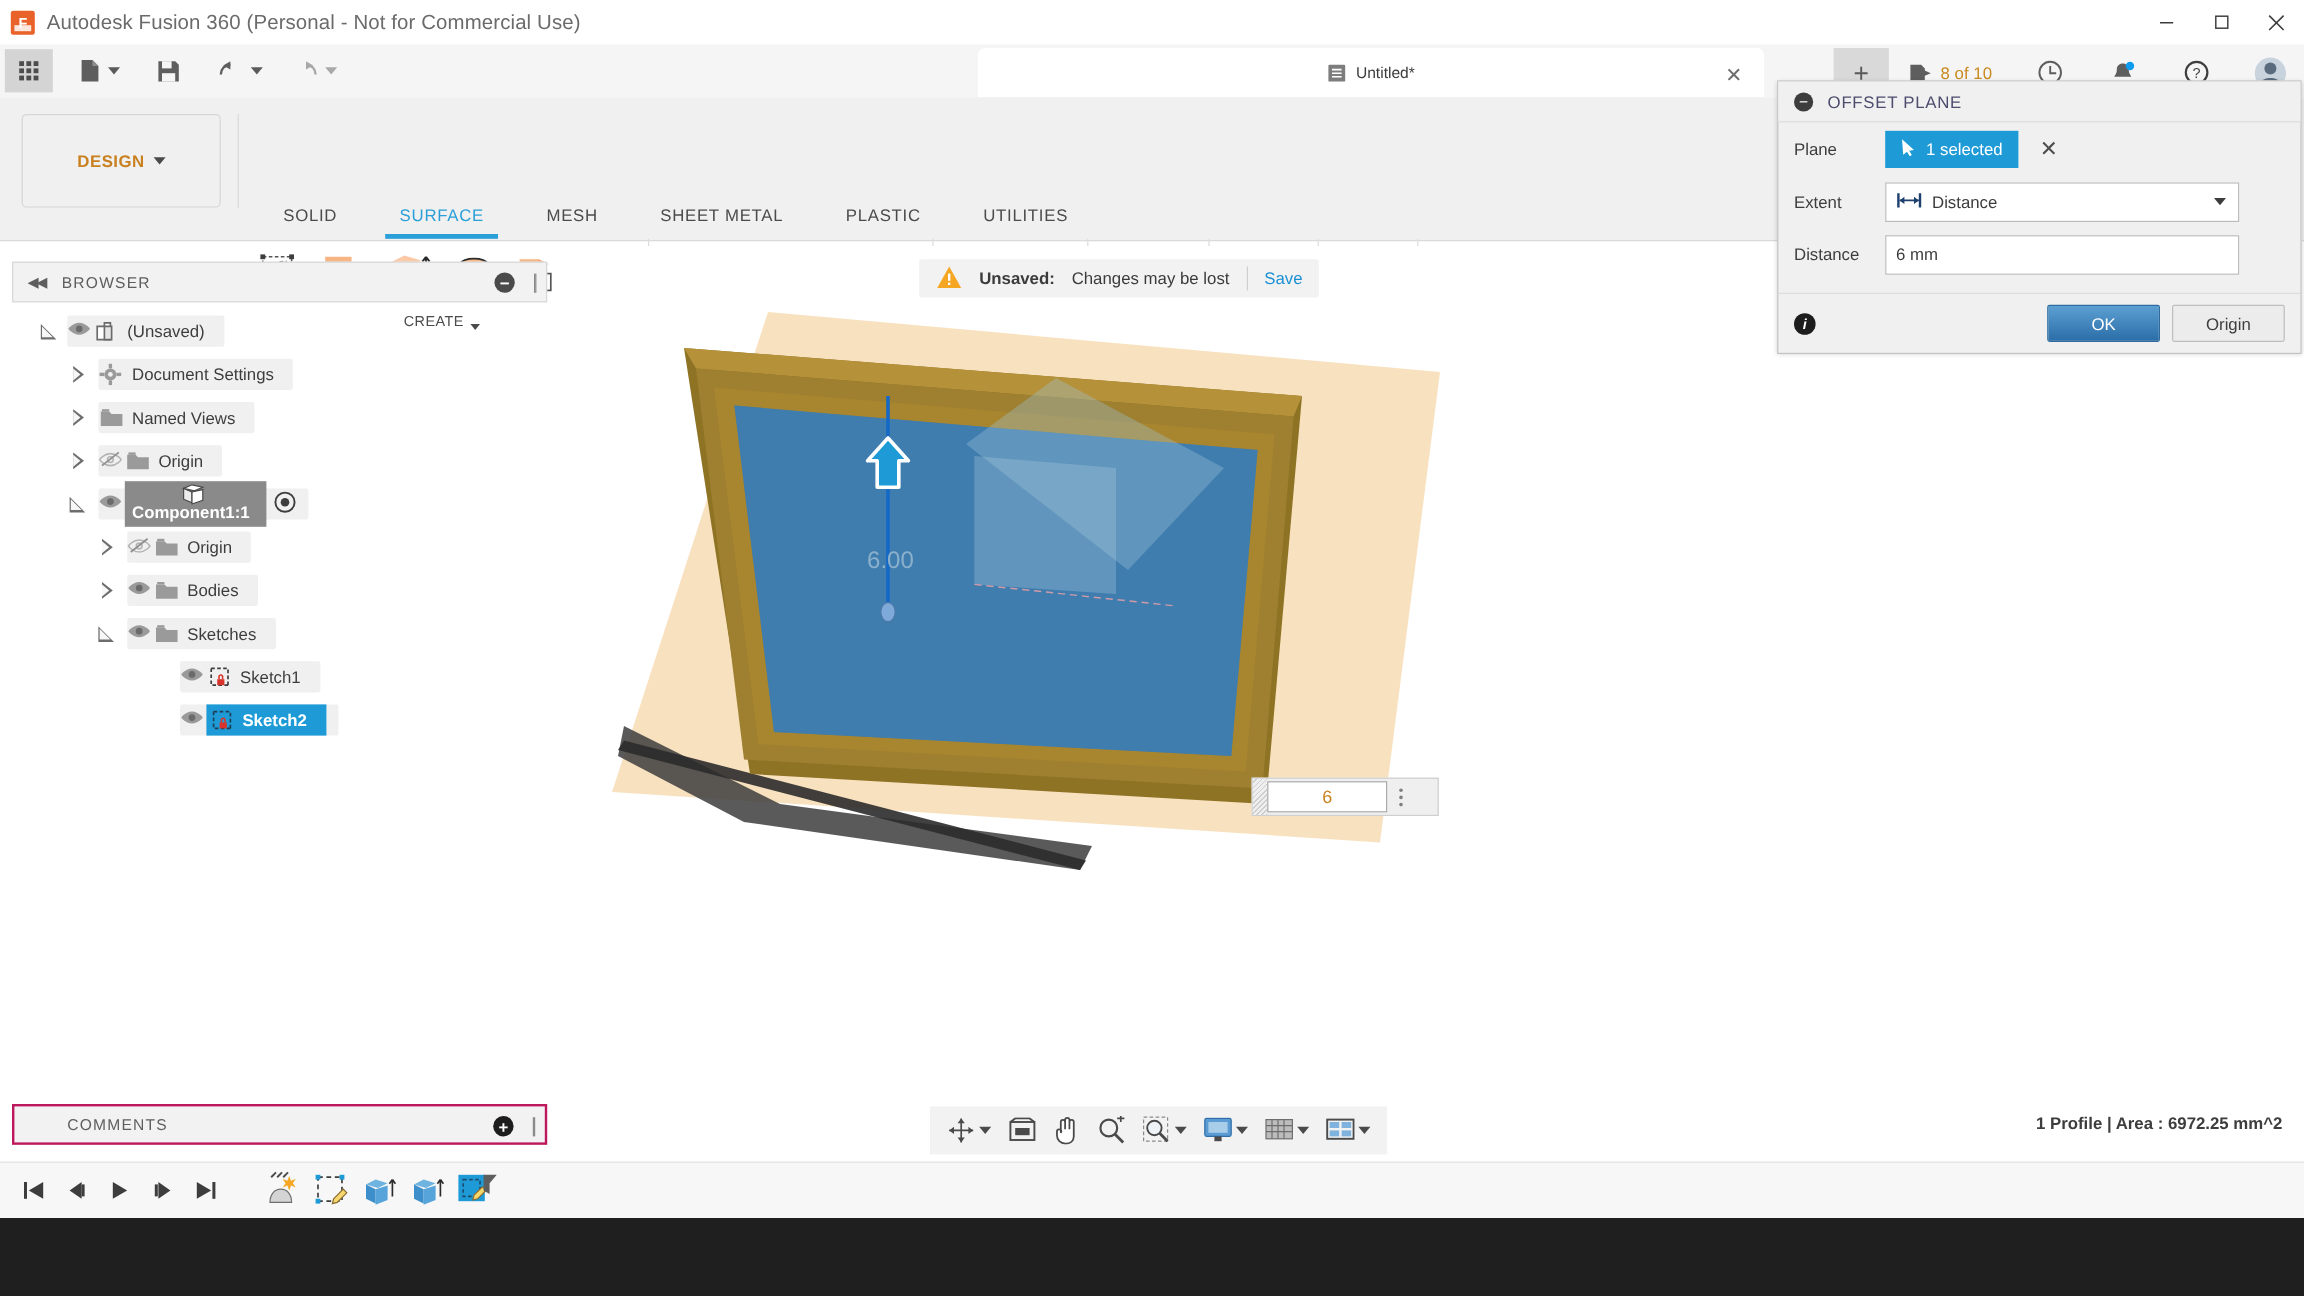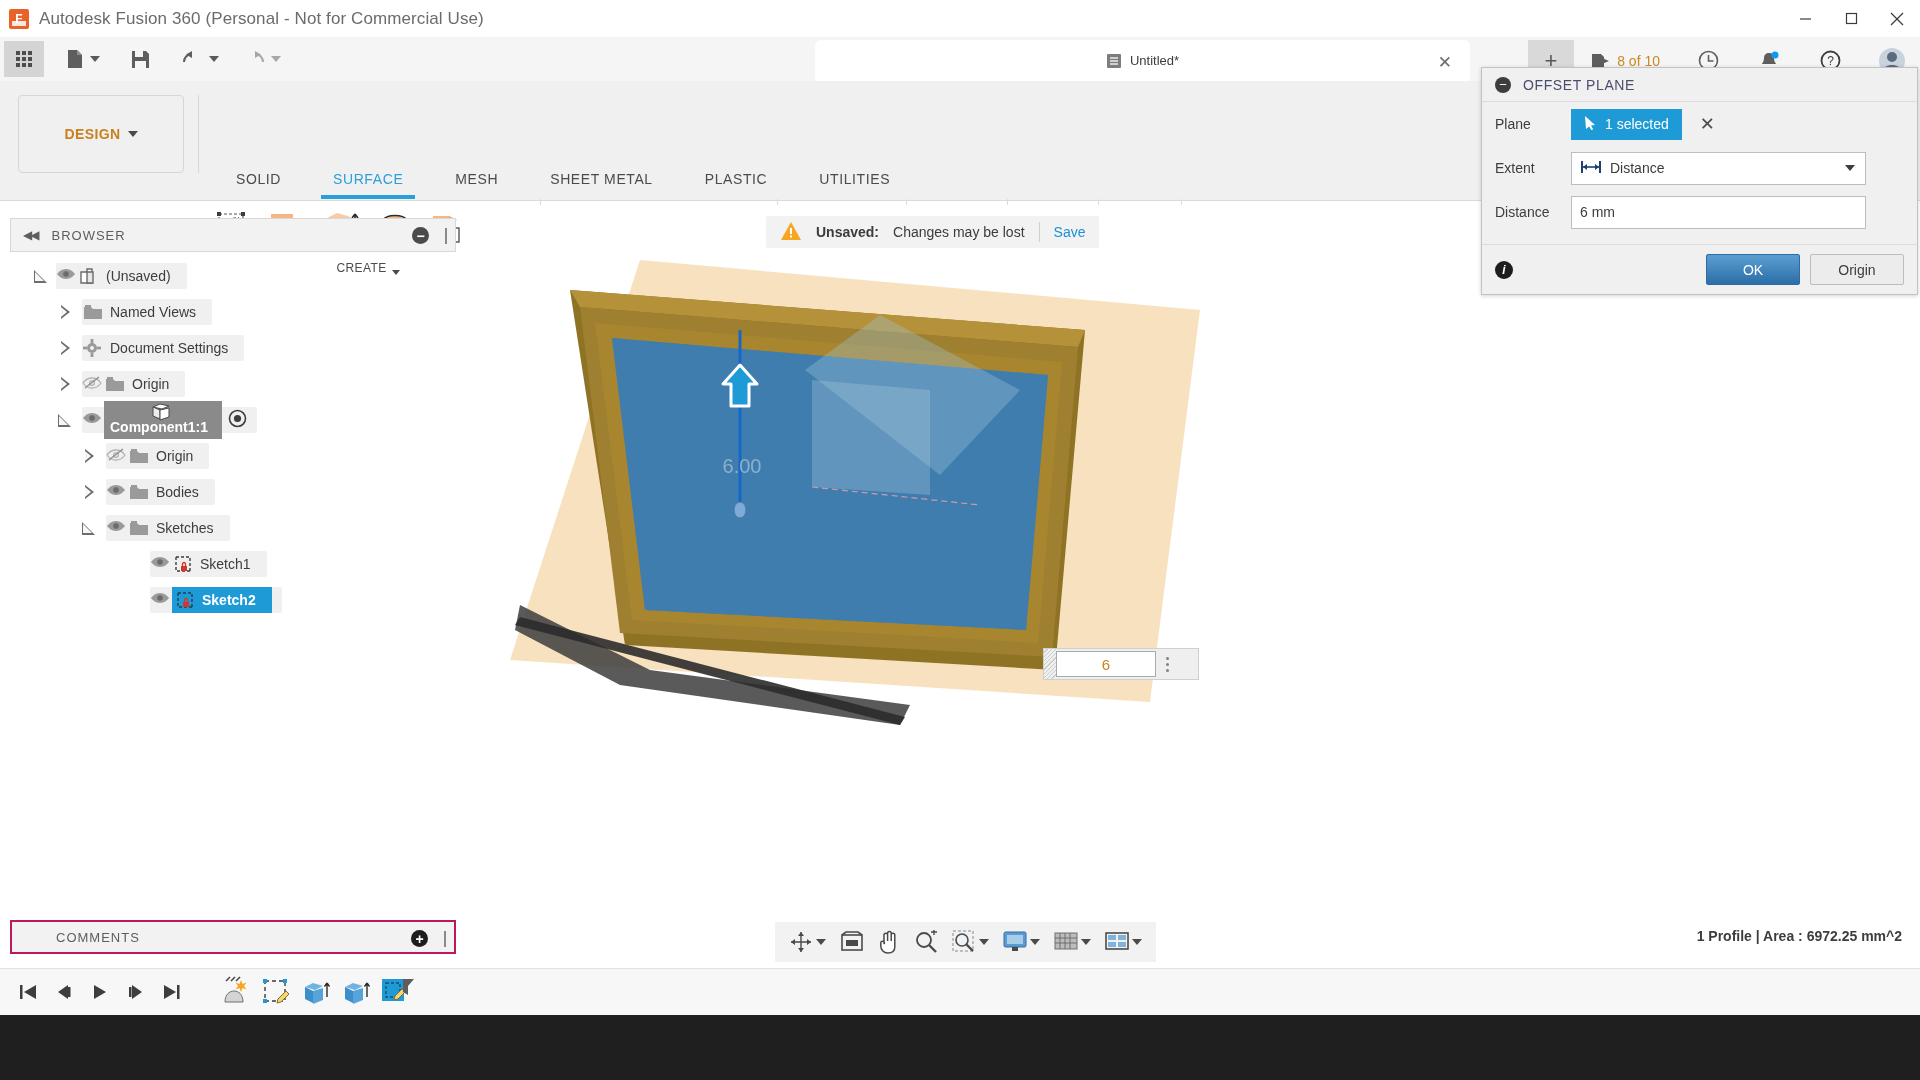--- a/index.html
+++ b/index.html
@@ -579,42 +579,42 @@
             <path d="M3 5h6v-3h5v14H3z" fill="#fff" stroke="#6b6b6b" stroke-width="1.4"></path>
             <path d="M9 5h6v11H9z" fill="#e6e6e6" stroke="#6b6b6b" stroke-width="1.4"></path>
           </svg></span>
       <span class="label">(Unsaved)</span>
     </div>
   </div>
 
   <div class="node" style="padding-left:48px">
     <span class="tri closed"></span>
     <div class="node-hit" style="margin-left:10px">
-      <span class="folder"><svg width="22" height="18" viewBox="0 0 22 18">
-            <path d="M2 4h7l2 2h9v10H2z" fill="#9a9a9a"></path>
-            <rect x="3" y="2" width="6" height="2" fill="#9a9a9a"></rect>
-          </svg></span>
-      <span class="label">Named Views</span>
-    </div>
-  </div>
-
-  <div class="node" style="padding-left:48px">
-    <span class="tri closed"></span>
-    <div class="node-hit" style="margin-left:10px">
       <span class="folder"><svg width="20" height="18" viewBox="0 0 20 18">
             <circle cx="10" cy="9" r="5" fill="#9a9a9a"></circle>
             <circle cx="10" cy="9" r="2" fill="#f0f0f0"></circle>
             <g fill="#9a9a9a">
               <rect x="8.6" y="0" width="2.8" height="4"></rect>
               <rect x="8.6" y="14" width="2.8" height="4"></rect>
               <rect x="1" y="7.6" width="4" height="2.8"></rect>
               <rect x="15" y="7.6" width="4" height="2.8"></rect>
             </g>
           </svg></span>
       <span class="label">Document Settings</span>
+    </div>
+  </div>
+
+  <div class="node" style="padding-left:48px">
+    <span class="tri closed"></span>
+    <div class="node-hit" style="margin-left:10px">
+      <span class="folder"><svg width="22" height="18" viewBox="0 0 22 18">
+            <path d="M2 4h7l2 2h9v10H2z" fill="#9a9a9a"></path>
+            <rect x="3" y="2" width="6" height="2" fill="#9a9a9a"></rect>
+          </svg></span>
+      <span class="label">Named Views</span>
     </div>
   </div>
 
   <div class="node" style="padding-left:48px">
     <span class="tri closed"></span>
     <div class="node-hit" style="margin-left:10px">
       <span class="eye">
           <svg width="20" height="15" viewBox="0 0 20 15">
             <path d="M1 8s3.5-5 9-5 9 5 9 5-3.5 5-9 5-9-5-9-5z" fill="none" stroke="#b4b4b4" stroke-width="1.3"></path>
             <circle cx="10" cy="8" r="2.4" fill="none" stroke="#b4b4b4" stroke-width="1.3"></circle>

